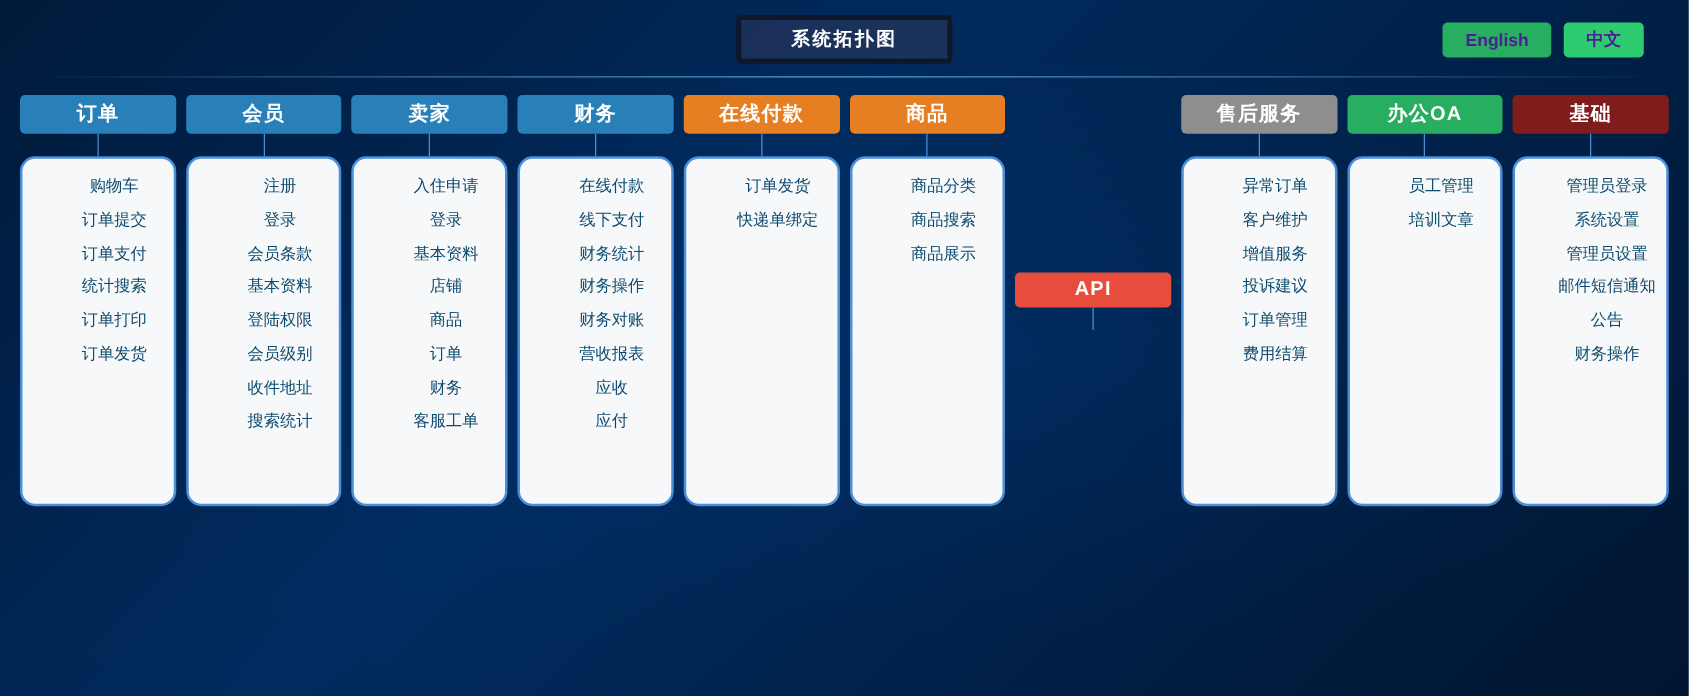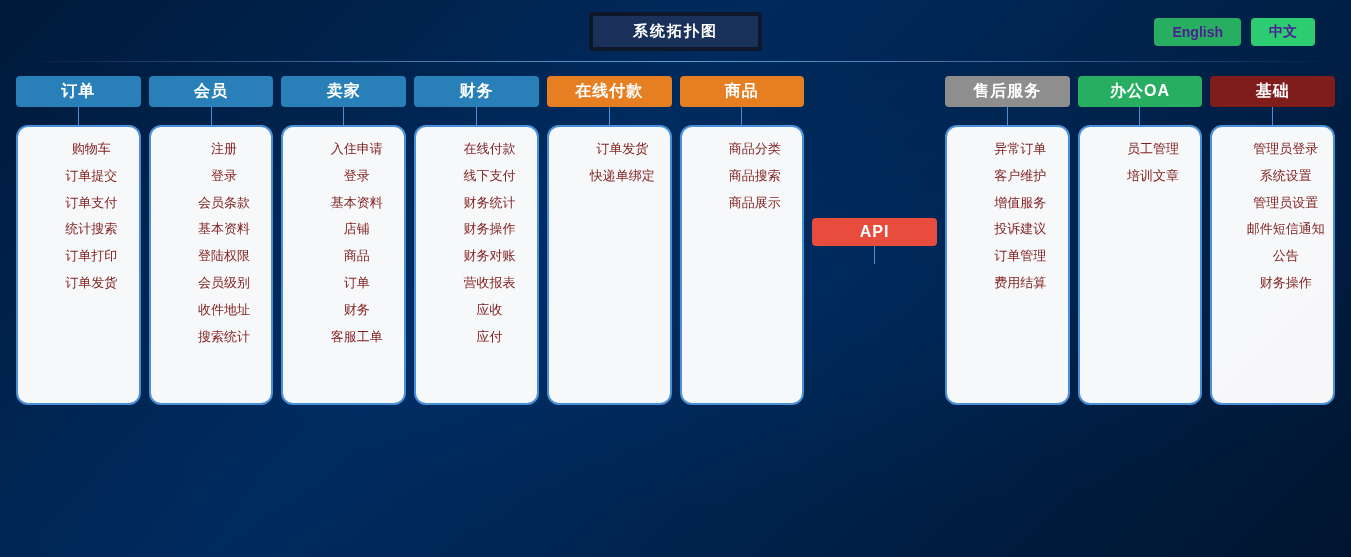--- a/index.html
+++ b/index.html
@@ -137,21 +137,21 @@
       padding: 12px 8px;
       margin-top: 0;
       display: flex;
       flex-direction: column;
       align-items: center;
       gap: 6px;
       min-height: 280px;
     }
 
     .col-card-item {
-      color: #7f1d1d;
+      color: #0c4a6e;
       font-size: 13px;
       text-align: center;
       line-height: 1.6;
       white-space: nowrap;
       margin-left: 26px;
     }
   </style>
 </head>
 <body>
 

